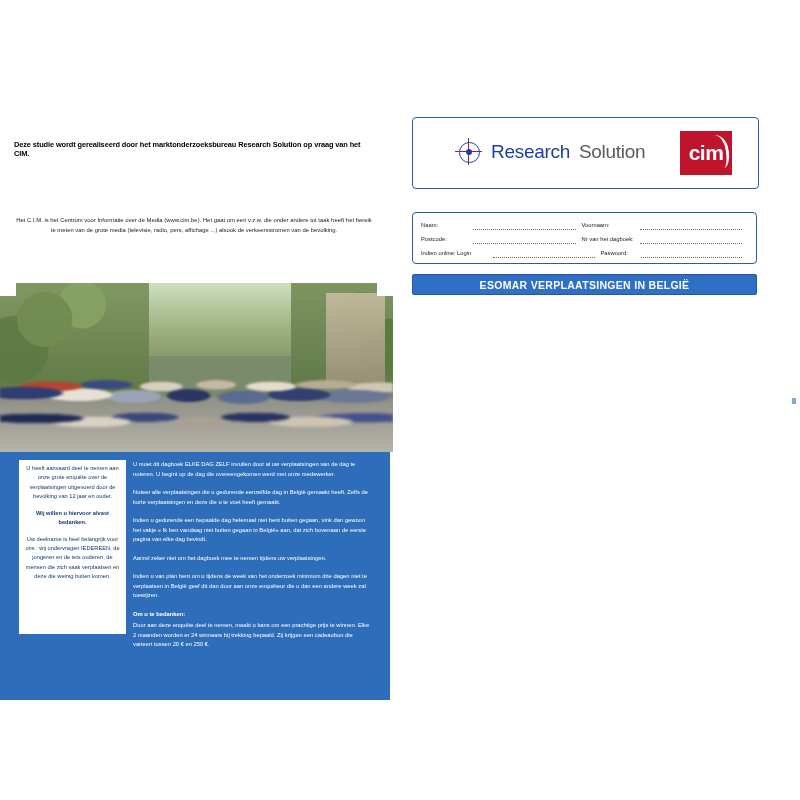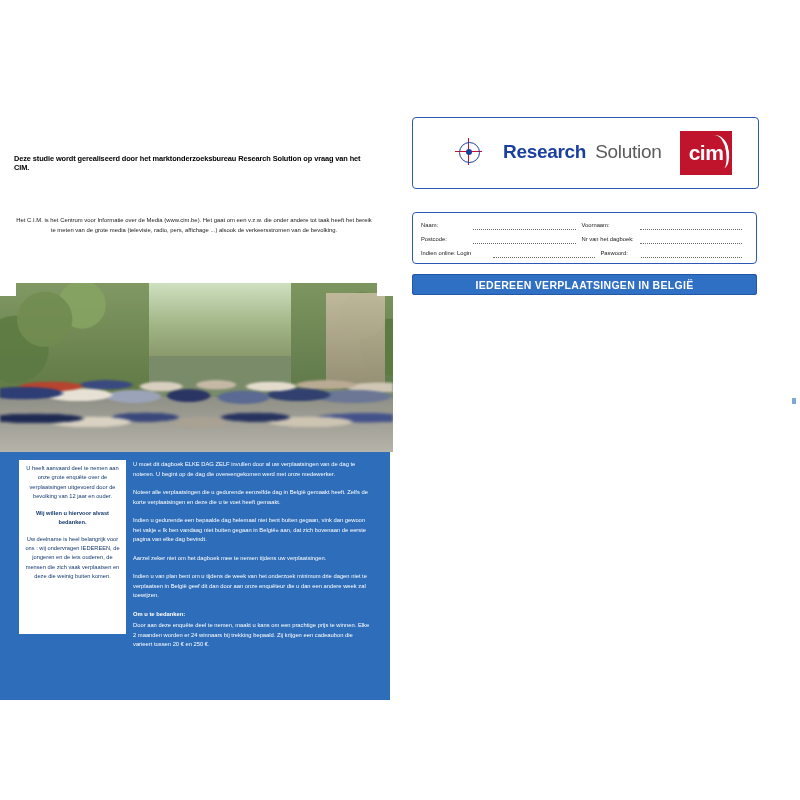--- a/index.html
+++ b/index.html
@@ -20,21 +20,21 @@
     position: absolute;
     left: 0;
     top: 0;
     width: 390px;
     height: 800px;
   }
 
   .lead-line {
     position: absolute;
     left: 14px;
-    top: 154px;
+    top: 140px;
     width: 360px;
     font-size: 7.4px;
     font-weight: bold;
     color: #000;
     letter-spacing: -0.1px;
   }
 
   .sec-title {
     position: absolute;
     width: 360px;
@@ -150,24 +150,23 @@
   }
   .rs-mark .dot {
     position: absolute;
     left: 8.5px; top: 8.5px;
     width: 5px; height: 5px;
     border-radius: 50%;
     background: #1a3fa0;
   }
   .rs-word-bold {
     font-size: 15px;
-    font-weight: bold;
+    font-weight: normal;
     color: #1a3fa0;
     letter-spacing: -0.3px;
-    margin-left: 12px;
   }
   .rs-word-light {
     font-size: 15px;
     font-weight: normal;
     color: #5b5b5b;
     letter-spacing: -0.3px;
   }
 
   .footer-legal {
     position: absolute;
@@ -513,21 +512,21 @@
       <span class="dots"></span>
     </div>
     <div class="form-row">
       <span class="lbl" style="width:72px">Indien online: Login</span>
       <span class="dots"></span>
       <span class="lbl2" style="width:40px">Paswoord:</span>
       <span class="dots"></span>
     </div>
   </div>
 
-  <div class="banner">IEDEREEN VERPLAATSINGEN IN BELGIË</div>
+  <div class="banner">ESOMAR VERPLAATSINGEN IN BELGIË</div>
 </div>
 
 <div class="photo">
   <div class="sky"></div>
   <div class="trees-l"></div>
   <div class="trees-r"></div>
   <div class="building"></div>
   <div class="road"></div>
   <div class="crowd"></div>
   <div class="crowd2"></div>

